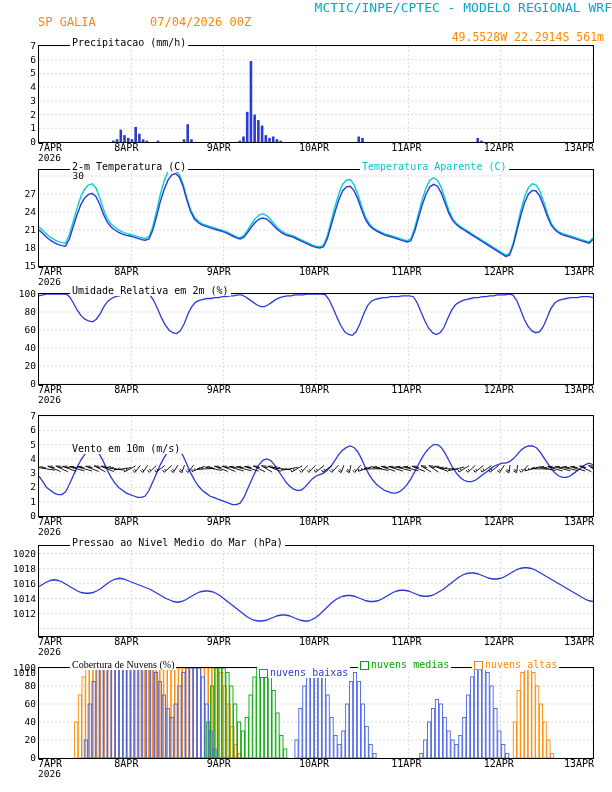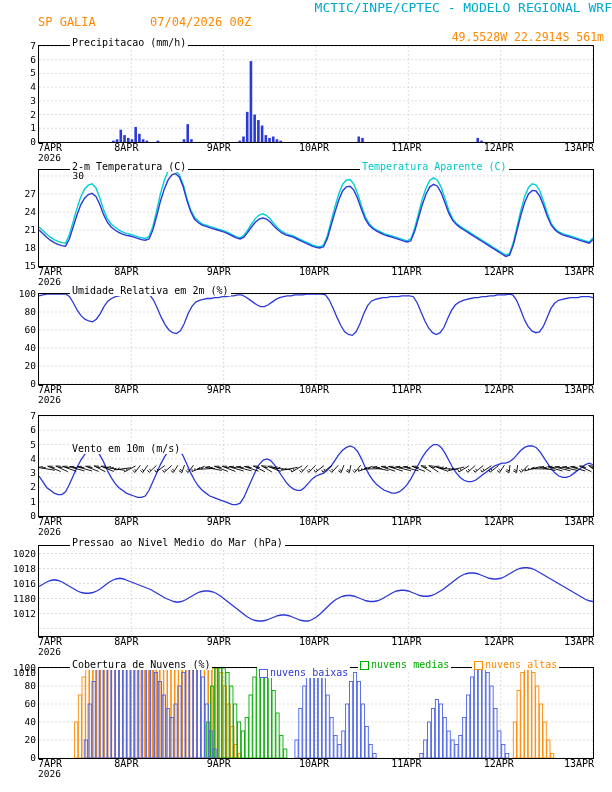--- a/index.html
+++ b/index.html
@@ -613,36 +613,36 @@
           <line x1="184.66666666666666" y1="0" x2="184.66666666666666" y2="90" stroke="#bbbbbb" stroke-width="0.5" stroke-dasharray="2,2"></line>
           <line x1="277" y1="0" x2="277" y2="90" stroke="#bbbbbb" stroke-width="0.5" stroke-dasharray="2,2"></line>
           <line x1="369.3333333333333" y1="0" x2="369.3333333333333" y2="90" stroke="#bbbbbb" stroke-width="0.5" stroke-dasharray="2,2"></line>
           <line x1="461.6666666666667" y1="0" x2="461.6666666666667" y2="90" stroke="#bbbbbb" stroke-width="0.5" stroke-dasharray="2,2"></line>
           <line x1="554" y1="0" x2="554" y2="90" stroke="#bbbbbb" stroke-width="0.5" stroke-dasharray="2,2"></line>
           <path d="M0.00,40.50L3.85,38.25L7.69,36.00L11.54,34.50L15.39,33.75L19.24,34.50L23.08,36.00L26.93,38.25L30.78,40.50L34.63,42.75L38.47,45.00L42.32,46.50L46.17,47.25L50.01,47.25L53.86,46.50L57.71,45.00L61.56,42.75L65.40,39.75L69.25,36.75L73.10,34.50L76.94,33.00L80.79,32.25L84.64,33.00L88.49,34.50L92.33,36.00L96.18,37.50L100.03,39.00L103.88,40.50L107.72,42.00L111.57,43.50L115.42,45.75L119.26,48.00L123.11,50.25L126.96,52.50L130.81,54.00L134.65,55.50L138.50,56.25L142.35,55.50L146.19,54.00L150.04,51.75L153.89,49.50L157.74,47.25L161.58,45.75L165.43,45.00L169.28,45.00L173.13,45.75L176.97,47.25L180.82,49.50L184.67,52.50L188.51,55.50L192.36,58.50L196.21,61.50L200.06,64.50L203.90,67.50L207.75,70.50L211.60,72.75L215.44,74.25L219.29,75.00L223.14,75.00L226.99,74.25L230.83,72.75L234.68,71.25L238.53,69.75L242.38,69.00L246.22,69.00L250.07,69.75L253.92,71.25L257.76,72.75L261.61,74.25L265.46,75.00L269.31,75.00L273.15,73.50L277.00,71.25L280.85,68.25L284.69,64.50L288.54,60.75L292.39,57.00L296.24,54.00L300.08,51.75L303.93,50.25L307.78,49.50L311.63,49.50L315.47,50.25L319.32,51.75L323.17,53.25L327.01,54.75L330.86,55.50L334.71,55.50L338.56,54.75L342.40,53.25L346.25,51.00L350.10,48.75L353.94,46.50L357.79,45.00L361.64,44.25L365.49,44.25L369.33,45.00L373.18,46.50L377.03,48.00L380.88,49.50L384.72,50.25L388.57,50.25L392.42,49.50L396.26,48.00L400.11,45.75L403.96,43.50L407.81,40.50L411.65,37.50L415.50,34.50L419.35,31.50L423.19,29.25L427.04,27.75L430.89,27.00L434.74,27.00L438.58,27.75L442.43,29.25L446.28,30.75L450.13,32.25L453.97,33.00L457.82,33.00L461.67,32.25L465.51,30.75L469.36,28.50L473.21,26.25L477.06,24.00L480.90,22.50L484.75,21.75L488.60,21.75L492.44,22.50L496.29,24.00L500.14,26.25L503.99,28.50L507.83,30.75L511.68,33.00L515.53,35.25L519.38,37.50L523.22,39.75L527.07,42.00L530.92,44.25L534.76,46.50L538.61,48.75L542.46,51.00L546.31,53.25L550.15,54.75L554.00,55.50" fill="none" stroke="#2b39d6" stroke-width="1.3"></path>
         </svg>
       </div>
   <div class="ylab" style="top: 87.5px; left: 0px; width: 36px; margin-top: 44px;">1010</div>
       <div class="ylab" style="top: 72.5px; left: 0px; width: 36px;">1012</div>
-      <div class="ylab" style="top: 57.5px; left: 0px; width: 36px;">1180</div>
+      <div class="ylab" style="top: 57.5px; left: 0px; width: 36px;">1014</div>
       <div class="ylab" style="top: 42.5px; left: 0px; width: 36px;">1016</div>
       <div class="ylab" style="top: 27.5px; left: 0px; width: 36px;">1018</div>
       <div class="ylab" style="top: 12.5px; left: 0px; width: 36px;">1020</div>
       <div class="xlab" style="left: 38px; top: 96px;">7APR</div>
       <div class="xlab" style="left: 114.333px; top: 96px;">8APR</div>
       <div class="xlab" style="left: 206.667px; top: 96px;">9APR</div>
       <div class="xlab" style="left: 299px; top: 96px;">10APR</div>
       <div class="xlab" style="left: 391.333px; top: 96px;">11APR</div>
       <div class="xlab" style="left: 483.667px; top: 96px;">12APR</div>
       <div class="xlab" style="left: 564px; top: 96px;">13APR</div>
       <div class="xlab2" style="left: 38px; top: 106px;">2026</div>
     </div>
 
   <div class="panel" style="top:662px;left:0;width:612px;height:125px;">
-    <div class="ptitle" style="left:70px;top:-3px;">Cobertura de Nuvens (%)</div>
+    <div class="ptitle" style="left:70px;top:-3px;font-family:Liberation Serif, serif;">Cobertura de Nuvens (%)</div>
     <div class="ptitle blue" style="left:257px;top:-3px;margin-top:8px;">
       <span class="legendbox" style="background:#fff;border-color:#4a63e8;"></span><span>nuvens baixas</span>
     </div>
     <div class="ptitle green" style="left:358px;top:-3px;">
       <span class="legendbox" style="background:#fff;border-color:#00aa00;"></span><span>nuvens medias</span>
     </div>
     <div class="ptitle orange" style="left:472px;top:-3px;">
       <span class="legendbox" style="background:#fff;border-color:#ff8800;"></span><span>nuvens altas</span>
     </div>
     <div class="plot" id="plot-cloud" style="left:38px;top:5px;width:556px;height:92px;">

